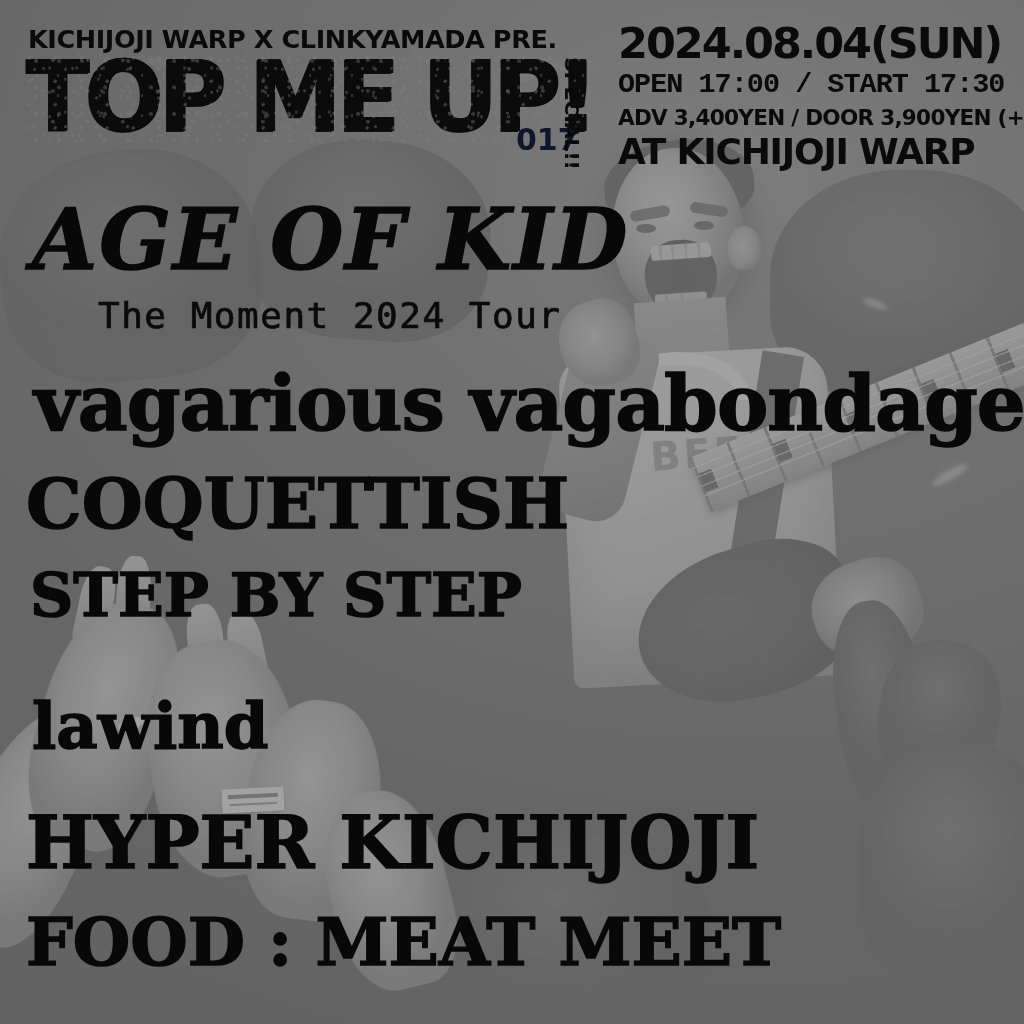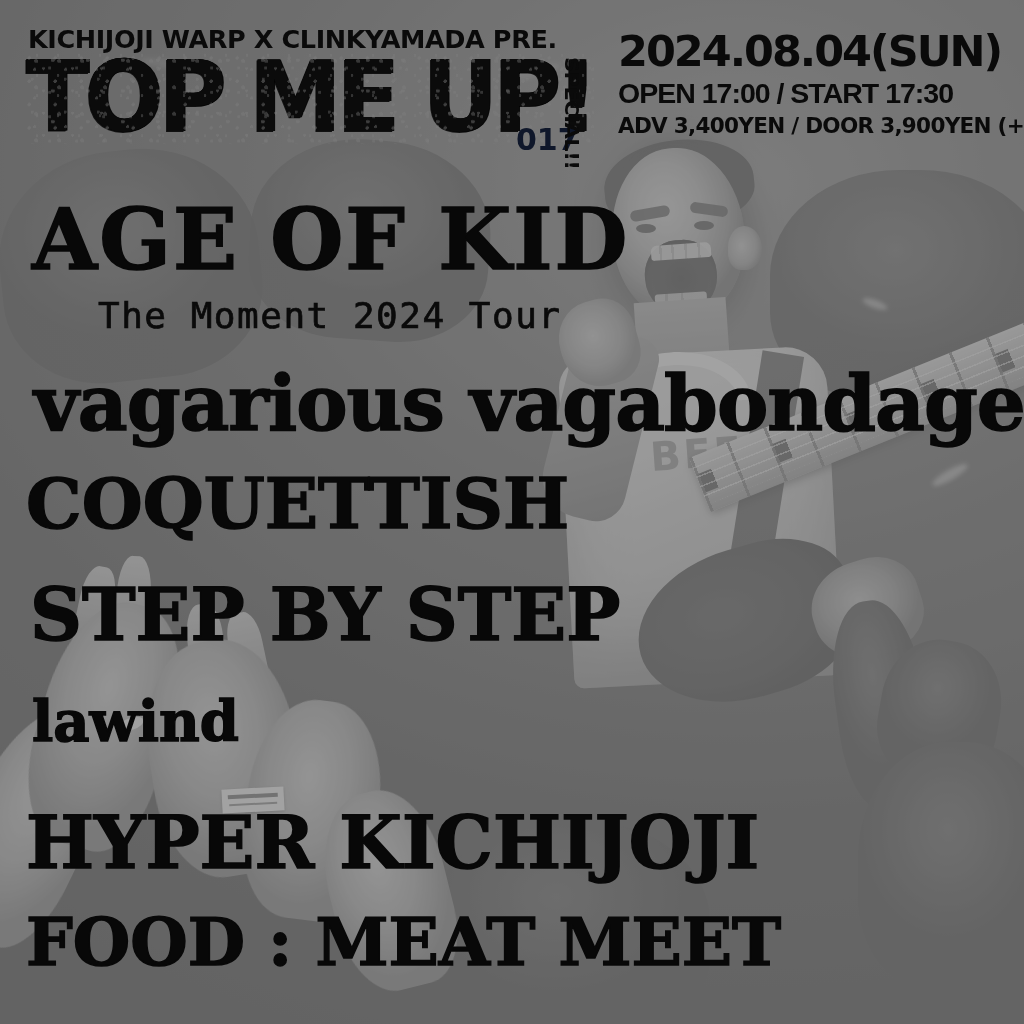--- a/index.html
+++ b/index.html
@@ -293,24 +293,24 @@
     color:#0a0a0a;
     writing-mode:vertical-rl;
     transform:scaleX(.95);
     height:104px;
   }
 
   .hdr-right { position:absolute; left:618px; top:22px; width:400px; text-align:left; }
   .date {
     font-family:"DejaVu Sans", sans-serif;
     font-weight:bold; font-size:43px; letter-spacing:-2px; line-height:1;
-    color:#0a0a0a; white-space:nowrap;margin-top:8px;
+    color:#0a0a0a; white-space:nowrap;
   }
   .times {
-    font-family:Liberation Sans, sans-serif;
+    font-family:Liberation Mono, monospace;
     font-weight:bold; font-size:28.5px; letter-spacing:-1px; line-height:1.15;
     margin-top:4px; color:#0a0a0a; white-space:nowrap;
   }
   .price {
     font-family:"DejaVu Sans", sans-serif;
     font-weight:bold; font-size:21.5px; letter-spacing:-0.7px; line-height:1.15;
     margin-top:4px; color:#0a0a0a; white-space:nowrap;
   }
   .venue {
     font-family:"DejaVu Sans", sans-serif;
@@ -323,33 +323,33 @@
 
   .slab {
     font-family:"DejaVu Serif", serif;
     font-weight:bold;
     color:#080808;
     white-space:nowrap;
     position:absolute;
     -webkit-text-stroke:1.5px #080808;
   }
 
-  .headliner { left:32px; top:190px; font-size:84px; letter-spacing:2px; }
+  .headliner { left:32px; top:190px; font-size:84px; letter-spacing:2px;font-style:italic; }
   .tour {
     position:absolute; left:98px; top:295px;
     font-family:"DejaVu Sans Mono", monospace;
     font-weight:normal; font-size:36px; letter-spacing:1.5px;
     color:#0a0a0a; white-space:nowrap;
     -webkit-text-stroke:.7px #0a0a0a;
   }
 
   .b1 { left:34px;  top:358px; font-size:77px; letter-spacing:-1px; }
   .b2 { left:26px;  top:462px; font-size:70px; letter-spacing:0px; }
-  .b3 { left:30px;  top:572px; font-size:72px; letter-spacing:0px; }
-  .b4 { left:32px;  top:688px; font-size:56px; letter-spacing:0px; }
+  .b3 { left:30px;  top:560px; font-size:60px; letter-spacing:0px; }
+  .b4 { left:32px;  top:688px; font-size:64px; letter-spacing:0px; }
   .b5 { left:26px;  top:800px; font-size:72px; letter-spacing:0px; }
   .b6 { left:26px;  top:903px; font-size:66px; letter-spacing:0px; }
 </style>
 </head>
 <body>
 
 <div id="flyer">
 
   <div class="photo">
     <div class="bg-stage"></div>
@@ -419,20 +419,21 @@
     <div class="logo-row">
       <div class="logo">TOP ME UP!</div>
     </div>
     <div class="logo-meta">017</div>
     <div class="special">SPECIAL!!</div>
 
     <div class="hdr-right">
       <div class="date">2024.08.04(SUN)</div>
       <div class="times">OPEN 17:00 / START 17:30</div>
       <div class="price">ADV 3,400YEN / DOOR 3,900YEN (+1D)</div>
+      <div class="venue">AT KICHIJOJI WARP</div>
     </div>
 
     <div class="lineup">
       <div class="slab headliner">AGE OF KID</div>
       <div class="tour">The Moment 2024 Tour</div>
 
       <div class="slab b1">vagarious vagabondage</div>
       <div class="slab b2">COQUETTISH</div>
       <div class="slab b3">STEP BY STEP</div>
       <div class="slab b4">lawind</div>

